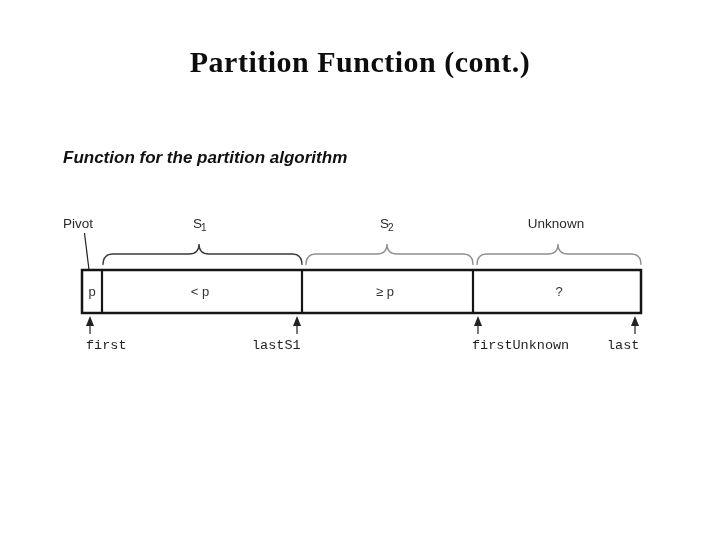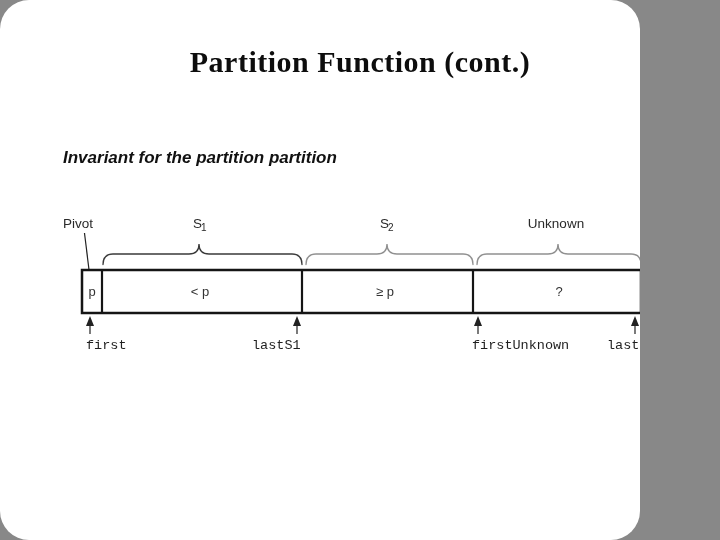--- a/index.html
+++ b/index.html
@@ -1,23 +1,22 @@
 <!DOCTYPE html>
 <html><head>
 <meta charset="utf-8">
 <style>
   html, body { margin: 0; padding: 0; background: #888; }
   .slide {
     position: relative;
-    width: 640px;
+    width: 720px;
     height: 540px;
     background: #ffffff;
     overflow: hidden;
     font-family: "Liberation Sans", sans-serif;
-    border-radius: 29px;
   }
   .title {
     position: absolute;
     top: 45px;
     left: 0;
     width: 720px;
     text-align: center;
     font-family: "Liberation Serif", serif;
     font-weight: bold;
     font-size: 30px;
@@ -63,21 +62,21 @@
     fill: #1f1f1f;
   }
 </style>
 </head>
 <body>
 
 <div class="slide">
 
   <h1 class="title">Partition Function (cont.)</h1>
 
-  <div class="subtitle">Invariant for the partition partition</div>
+  <div class="subtitle">Function for the partition algorithm</div>
 
   <svg class="diagram" viewBox="0 205 720 160" width="720" height="160">
 
     <text class="fig-label" x="78" y="228" text-anchor="middle">Pivot</text>
 
     <text class="fig-label" x="193" y="228">S</text>
     <text class="fig-sub" x="201" y="231">1</text>
 
     <text class="fig-label" x="380" y="228">S</text>
     <text class="fig-sub" x="388" y="231">2</text>

